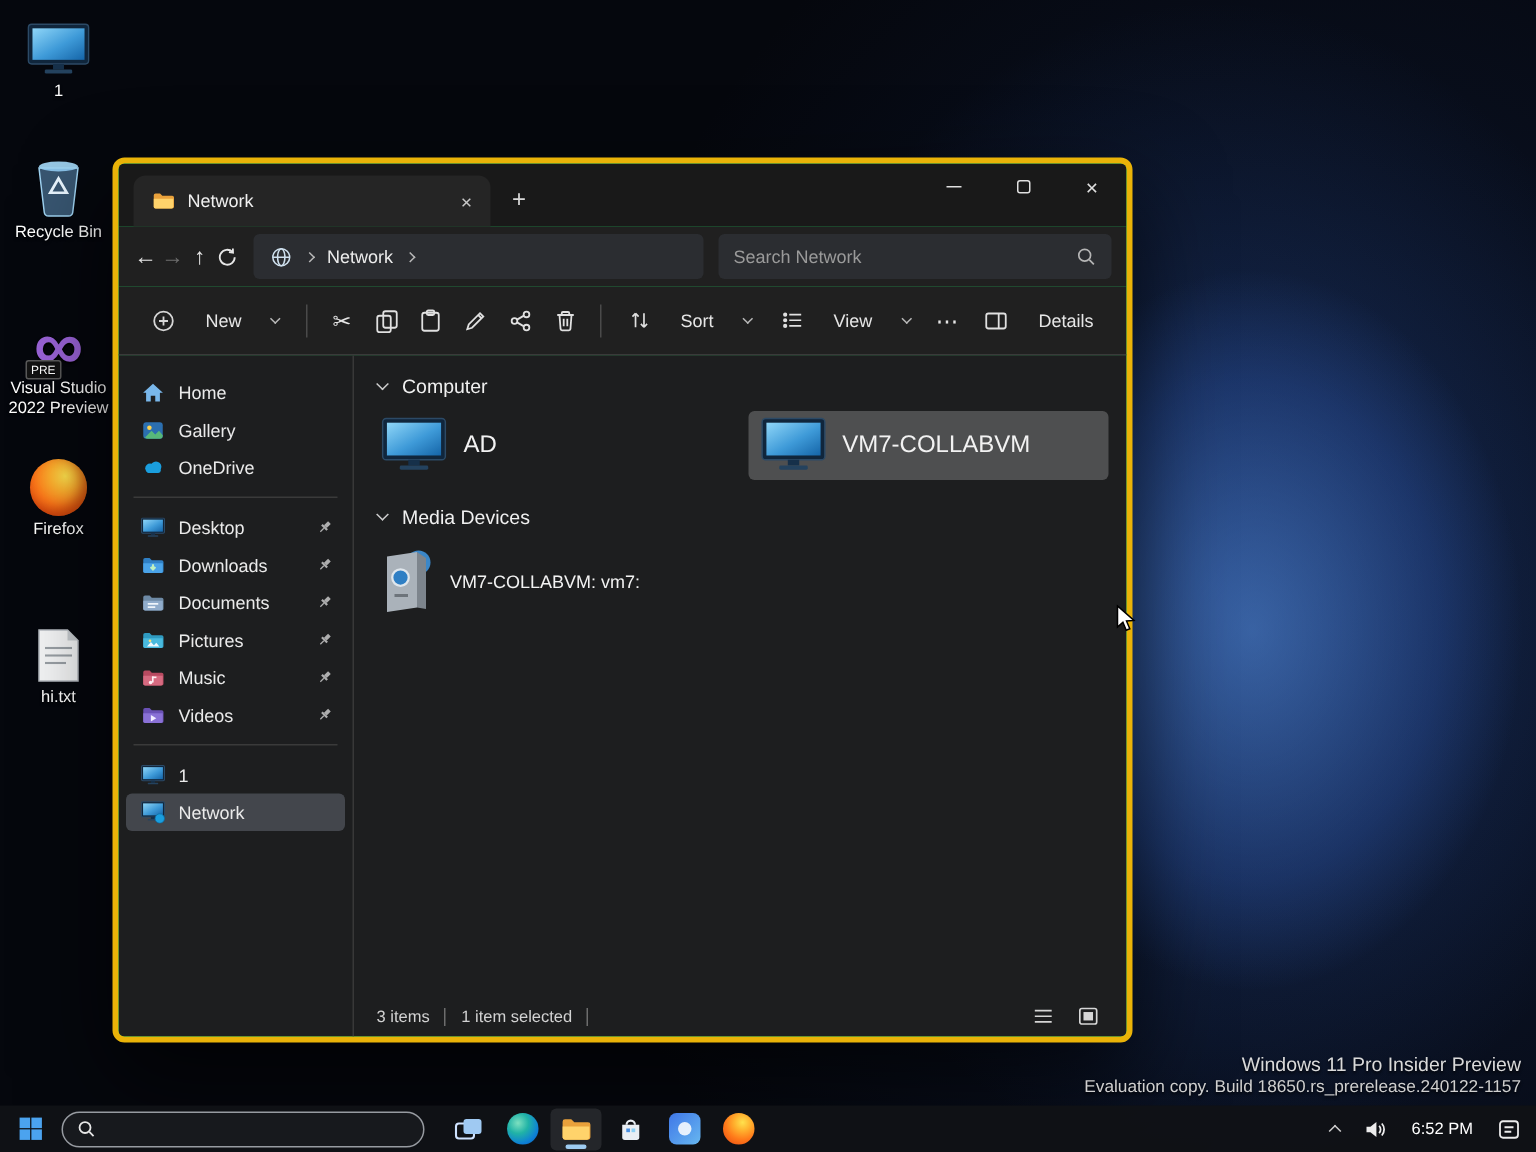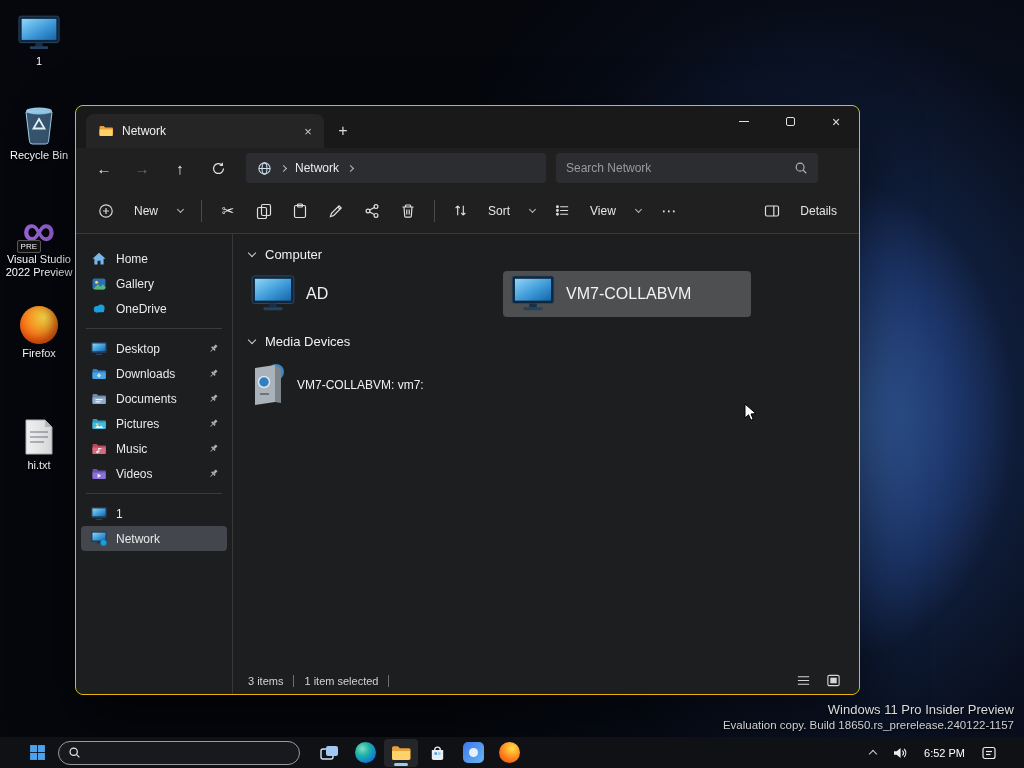--- a/index.html
+++ b/index.html
@@ -17,21 +17,21 @@
   .chev.sm{width:5px;height:5px;border-color:#b9b9b9;}
 
   
   .dicon{position:absolute;left:2px;width:74px;display:flex;flex-direction:column;align-items:center;gap:3px;color:#fff;font-size:11px;line-height:13px;text-align:center;text-shadow:0 1px 2px rgba(0,0,0,.9);}
   .dicon .art{height:42px;display:flex;align-items:flex-end;justify-content:center;position:relative;}
   .vs-inf{font-size:46px;line-height:40px;color:#9a63d8;font-weight:bold;}
   .vs-badge{position:absolute;left:-6px;top:32px;background:#141414;border:1px solid #5a5a5a;color:#fff;font-size:8px;padding:0 3px;line-height:11px;border-radius:2px;}
   .ffx{width:38px;height:38px;border-radius:50%;background:radial-gradient(circle at 62% 30%, #ffe14d 0%, #ffb12e 28%, #ff7a1a 58%, #e7420f 100%);box-shadow:inset -3px -4px 8px rgba(150,30,0,.5);}
 
   
-  .win{position:absolute;left:75px;top:105px;width:785px;height:590px;background:#22c55e;border:1px solid #eab308;border-radius:8px;box-shadow:0 24px 60px rgba(0,0,0,.65);display:flex;flex-direction:column;overflow:hidden;color:#e8e8e8;}
+  .win{position:absolute;left:75px;top:105px;width:680px;height:590px;background:#22c55e;border:4px solid #eab308;border-radius:8px;box-shadow:0 24px 60px rgba(0,0,0,.65);display:flex;flex-direction:column;overflow:hidden;color:#e8e8e8;}
   .tabstrip{height:42px;background:#191919;display:flex;align-items:flex-end;padding-left:10px;flex:none;position:relative;}
   .tab{width:238px;height:34px;background:#252525;border-radius:8px 8px 0 0;display:flex;align-items:center;gap:8px;padding:0 6px 0 12px;font-size:12px;color:#f0f0f0;}
   .tab .title{flex:1;}
   .tabclose{width:20px;height:20px;border-radius:4px;display:flex;align-items:center;justify-content:center;color:#c8c8c8;font-size:13px;}
   .newtab{width:30px;height:28px;margin:0 0 3px 4px;display:flex;align-items:center;justify-content:center;color:#d8d8d8;font-size:16px;border-radius:4px;}
   .wctrls{position:absolute;right:0;top:0;height:31px;display:flex;}
   .wc{width:46px;height:31px;display:flex;align-items:center;justify-content:center;color:#e0e0e0;font-size:14px;}
   .wc .bar{width:10px;height:1px;background:#e0e0e0;}
   .wc .sq{width:9px;height:9px;border:1px solid #e0e0e0;border-radius:2px;}
 
@@ -67,21 +67,21 @@
   .sdiv{width:1px;height:12px;background:#6d6d6d;flex:none;}
   .svbtns{margin-left:auto;display:flex;gap:8px;}
   .svb{width:22px;height:20px;display:flex;align-items:center;justify-content:center;border-radius:3px;}
 
   
   .wm{position:absolute;right:10px;bottom:37px;text-align:right;color:#dadada;text-shadow:0 1px 2px rgba(0,0,0,.85);}
   .wm .l1{font-size:13px;}
   .wm .l2{font-size:11.5px;margin-top:2px;color:#cfcfcf;}
 
   
-  .taskbar{position:absolute;left:0;right:0;bottom:0;height:31px;background:rgba(16,18,22,.97);display:flex;align-items:center;padding:0 20px;z-index:50;}
+  .taskbar{position:absolute;left:0;right:0;bottom:0;height:31px;background:rgba(16,18,22,.97);display:flex;align-items:center;padding:0 3px;z-index:50;}
   .tbtn{width:34px;height:28px;display:flex;align-items:center;justify-content:center;border-radius:4px;position:relative;flex:none;}
   .tbtn.active{background:rgba(255,255,255,.09);}
   .tbtn.active .runbar{position:absolute;bottom:1px;left:50%;transform:translateX(-50%);width:14px;height:2.5px;border-radius:2px;background:#9ecbf0;}
   .tsearch{width:242px;height:24px;border:1px solid #979ba1;border-radius:12px;background:#17191d;display:flex;align-items:center;padding:0 9px;gap:7px;margin-left:4px;flex:none;}
   .apps{display:flex;margin-left:12px;gap:2px;}
   .edge-ic{width:21px;height:21px;border-radius:50%;background:radial-gradient(circle at 35% 32%, #7de0c0, #21b3a6 35%, #0d7fd6 70%, #0a58a8);}
   .app-ic{width:21px;height:21px;border-radius:5px;background:linear-gradient(135deg,#3f77e8,#67b7f0);display:flex;align-items:center;justify-content:center;}
   .app-ic i{display:block;width:9px;height:9px;border-radius:50%;background:rgba(255,255,255,.85);}
   .ffx-sm{width:21px;height:21px;border-radius:50%;background:radial-gradient(circle at 62% 30%, #ffe14d 0%, #ffb12e 28%, #ff7a1a 58%, #e7420f 100%);}
   .tray{margin-left:auto;display:flex;align-items:center;gap:2px;}

